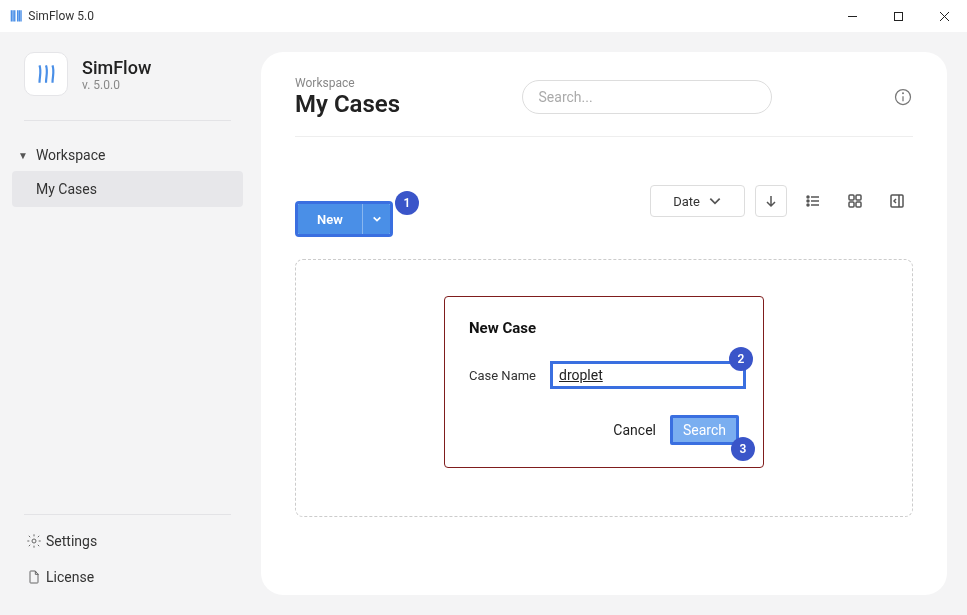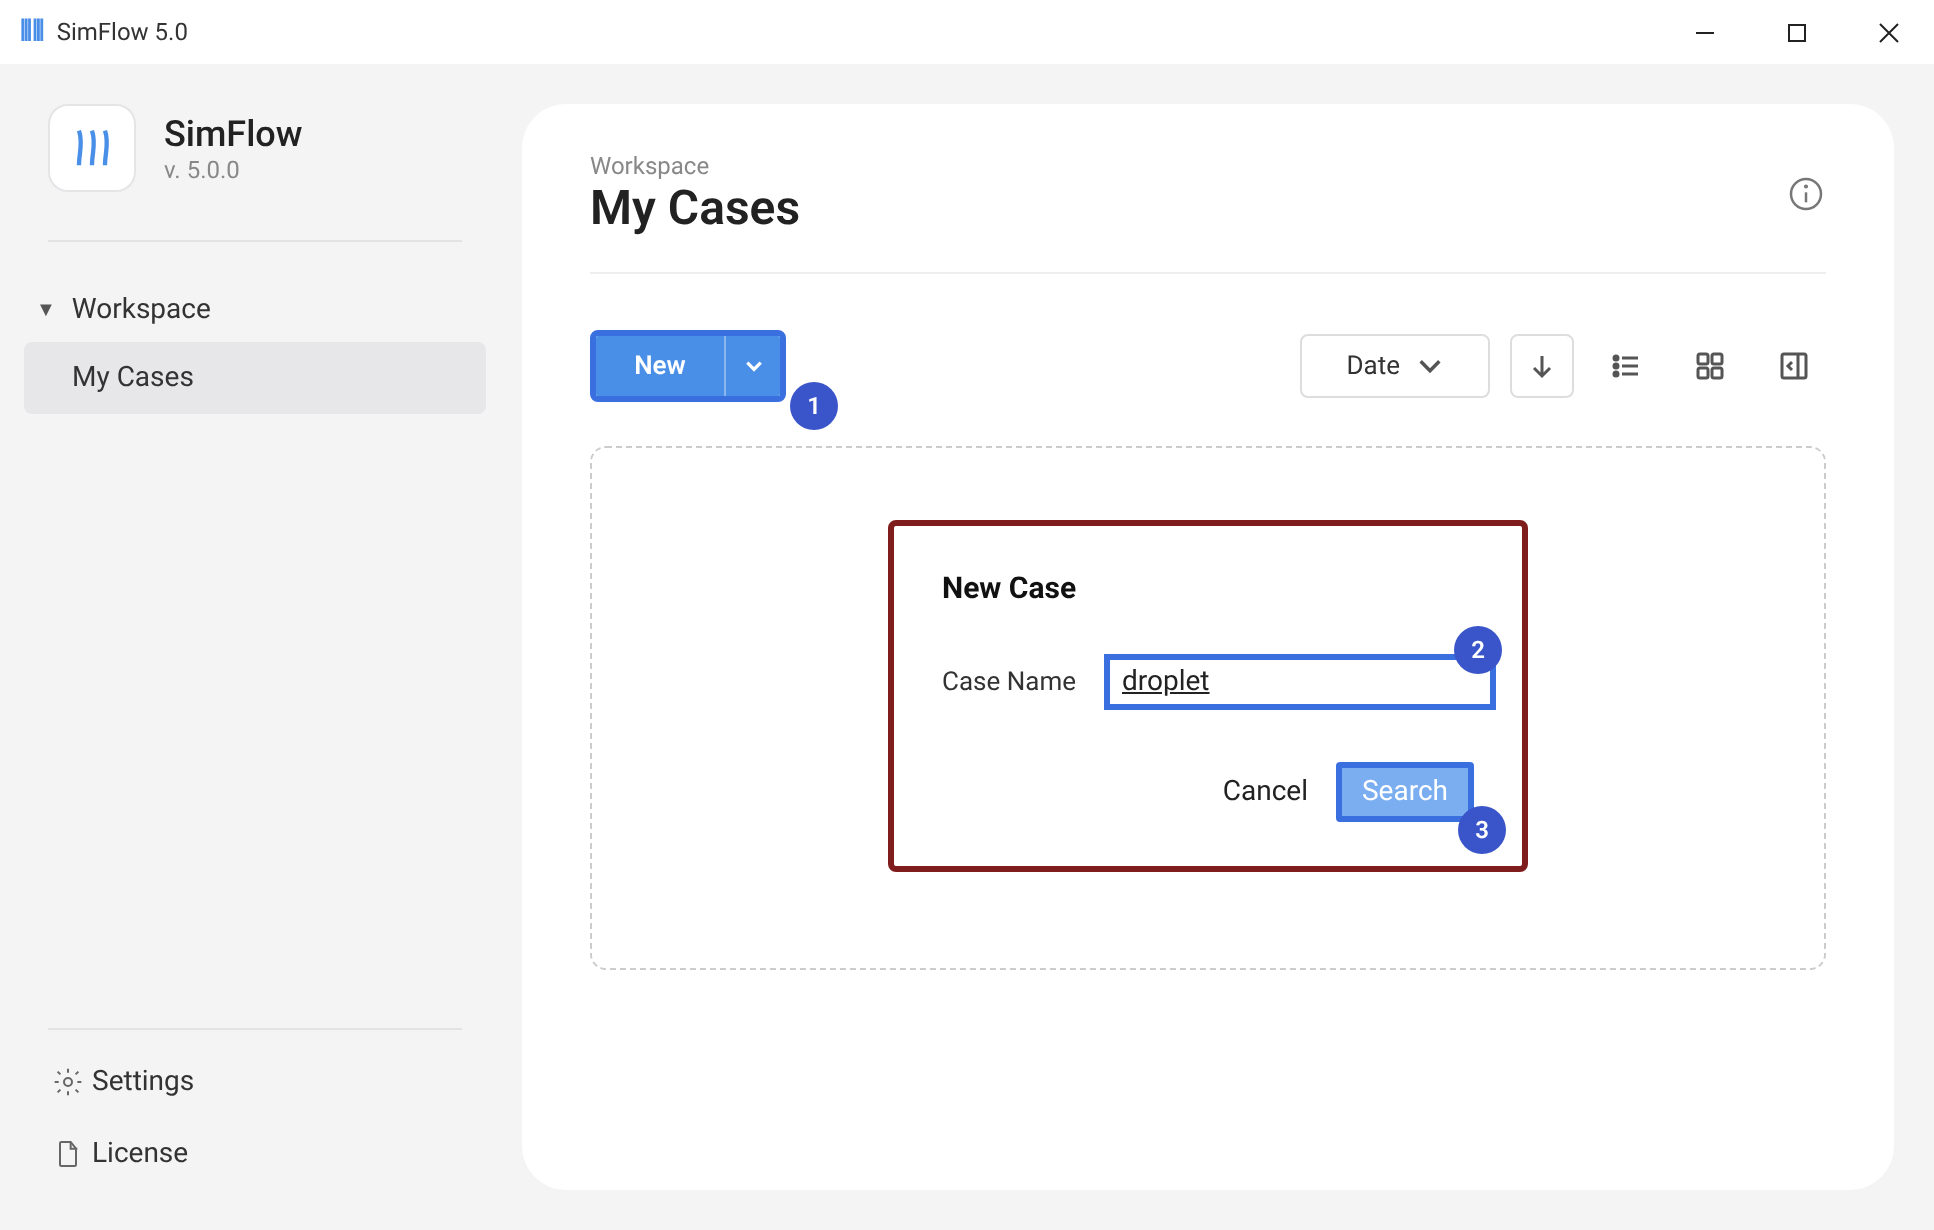--- a/index.html
+++ b/index.html
@@ -37,34 +37,34 @@
 
   .header-row { display: flex; align-items: center; justify-content: space-between; gap: 20px; border-bottom: 1px solid #eee; padding-bottom: 18px; }
   .head-left .wslabel { font-size: 12px; color: #888; }
   .head-left .wsname  { font-size: 24px; font-weight: 600; color: #222; }
   .search { flex: 0 1 250px; height: 34px; border: 1px solid #ddd; border-radius: 17px; padding: 0 16px; font-size: 14px; color: #333; outline: none; }
   .search::placeholder { color: #aaa; }
   .info-ic { width: 20px; height: 20px; stroke: #777; fill: none; stroke-width: 1.5; cursor: default; }
 
   .toolbar-row { display: flex; align-items: center; justify-content: space-between; margin: 28px 0 22px 0; position: relative; }
   .new-wrap { position: relative; }
-  .new-btn { display: flex; align-items: stretch; border: 3px solid #3a6fe0; border-radius: 4px; height: 36px; overflow: hidden; }
+  .new-btn { display: flex; align-items: stretch; border: 3px solid #3a6fe0; border-radius: 4px; height: 36px; overflow: hidden; margin-top: 36px; }
   .new-main { background: #4a8fe7; color: #fff; font-size: 13px; font-weight: 600; width: 64px; display: flex; align-items: center; justify-content: center; cursor: default; }
   .new-drop { background: #4a8fe7; color: #fff; width: 28px; display: flex; align-items: center; justify-content: center; border-left: 1px solid rgba(255,255,255,0.35); cursor: default; }
   .new-drop svg { width: 10px; height: 10px; stroke: #fff; fill: none; stroke-width: 2; }
   .callout { position: absolute; width: 24px; height: 24px; background: #3a55c9; color: #fff; font-size: 12px; font-weight: 600; border-radius: 50%; display: flex; align-items: center; justify-content: center; z-index: 5; }
   .callout.c1 { top: 26px; left: 100px; }
   .tool-right { display: flex; align-items: center; gap: 10px; }
   .sort-btn { height: 32px; border: 1px solid #ddd; border-radius: 4px; display: flex; align-items: center; padding: 0 22px; font-size: 13px; color: #333; gap: 8px; cursor: default; }
   .icon-btn { width: 32px; height: 32px; border: 1px solid #ddd; border-radius: 4px; display: flex; align-items: center; justify-content: center; cursor: default; }
   .icon-btn.ghost { border: none; }
   .icon-btn svg, .sort-btn svg { width: 14px; height: 14px; stroke: #555; fill: none; stroke-width: 1.5; }
 
   .content-area { border: 1.5px dashed #ccc; border-radius: 8px; min-height: 250px; display: flex; align-items: flex-start; justify-content: center; padding: 36px 0 48px 0; position: relative; }
-  .dialog { width: 320px; border: 3px solid #7f1d1d; border-radius: 4px; background: #fff; padding: 22px 24px; }
+  .dialog { width: 320px; border: 1px solid #7f1d1d; border-radius: 4px; background: #fff; padding: 22px 24px; }
   .dlg-title { font-size: 15px; font-weight: 700; color: #111; margin-bottom: 24px; }
   .dlg-row { display: flex; align-items: center; gap: 14px; margin-bottom: 26px; position: relative; }
   .dlg-label { font-size: 13px; color: #333; white-space: nowrap; }
   .dlg-input { flex: 1; height: 28px; border: 3px solid #3a6fe0; border-radius: 0; padding: 0 6px; font-size: 14px; color: #222; outline: none; text-decoration: underline; }
   .dlg-actions { display: flex; align-items: center; justify-content: flex-end; gap: 14px; position: relative; }
   .btn-cancel { font-size: 14px; color: #222; background: none; border: none; cursor: default; }
   .btn-create { font-size: 14px; color: #fff; background: #7aaef0; border: 3px solid #3a6fe0; border-radius: 2px; padding: 4px 10px; cursor: default; }
   .callout.c2 { top: -14px; right: -14px; }
   .callout.c3 { bottom: -16px; right: -16px; }
 </style>
@@ -138,20 +138,21 @@
   </div>
 
   <div class="main">
     <div class="card">
 
       <div class="header-row">
         <div class="head-left">
           <div class="wslabel">Workspace</div>
           <div class="wsname">My Cases</div>
         </div>
+        <input class="search" placeholder="Search..." style="">
         <svg class="info-ic" viewBox="0 0 24 24">
             <circle cx="12" cy="12" r="9"></circle>
             <line x1="12" y1="11" x2="12" y2="17"></line>
             <circle cx="12" cy="7.5" r="0.5" fill="#777"></circle>
           </svg>
       </div>
 
       <div class="toolbar-row">
         <div class="new-wrap">
           <div class="new-btn">

